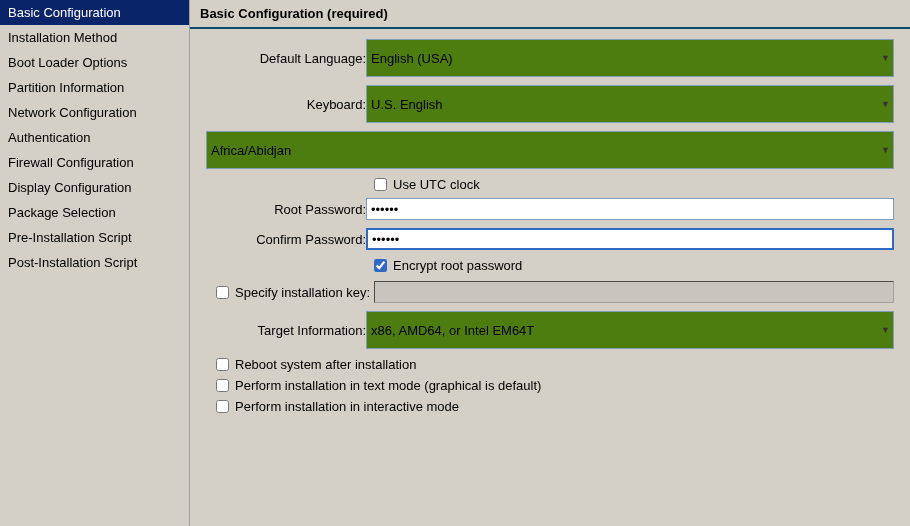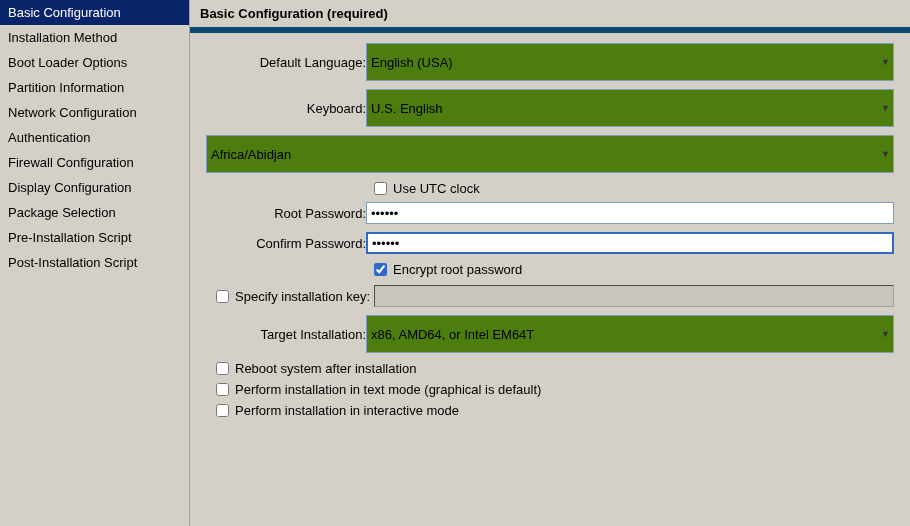--- a/index.html
+++ b/index.html
@@ -41,21 +41,21 @@
       background: #d4d0c8;
       padding: 0;
       overflow-y: auto;
     }
 
     .main-title {
       background: #d4d0c8;
       padding: 6px 10px 6px 10px;
       font-weight: bold;
       font-size: 13px;
-      border-bottom: 6px solid #0c4a6e;
+      border-bottom: 2px solid #0c4a6e;
     }
 
     .content-area {
       padding: 10px 16px;
     }
 
     .form-row {
       display: flex;
       align-items: center;
       margin-bottom: 8px;
@@ -294,21 +294,21 @@
     <div class="specify-row">
       <input type="checkbox" id="specify-key" style="">
       <label for="specify-key">
         <span>Specify installation key:</span>
       </label>
       <input type="text" class="styled-input" style="flex: 1 1 0%; background: rgb(200, 197, 190); border: 1px inset rgb(160, 160, 160);" value="">
     </div>
 
     <div class="form-row">
       <div class="form-label">
-        <span>Target Installation:</span>
+        <span>Target Information:</span>
       </div>
       <div class="select-wrapper">
         <select class="styled-select">
           <option>x86, AMD64, or Intel EM64T</option>
         </select>
       </div>
     </div>
 
     <div class="checkbox-row" style="margin-bottom:6px; padding-left: 10px;">
       <input type="checkbox" id="reboot" style="">

